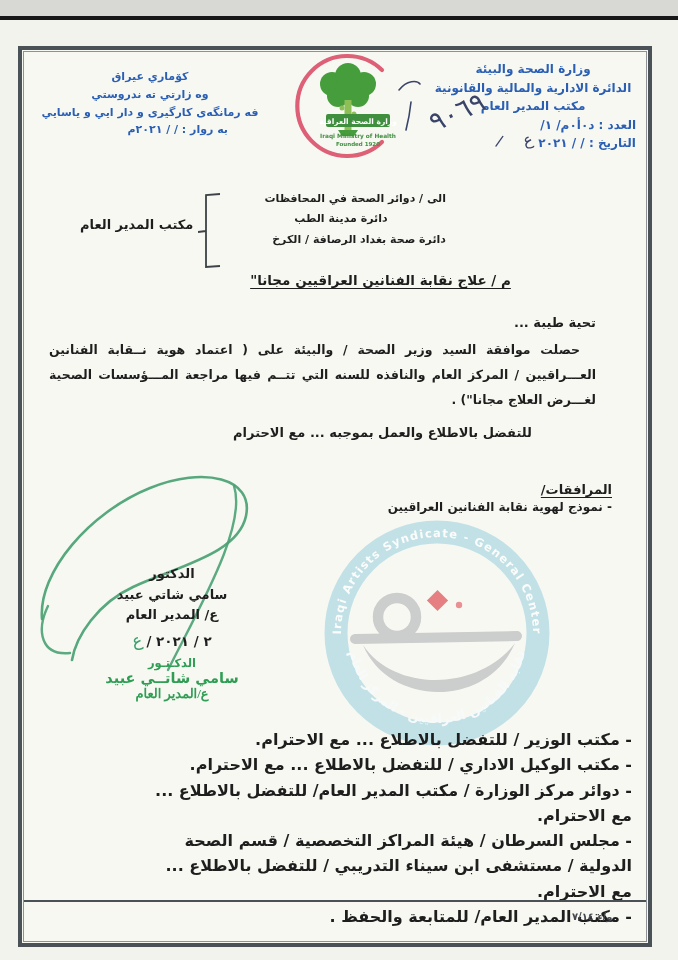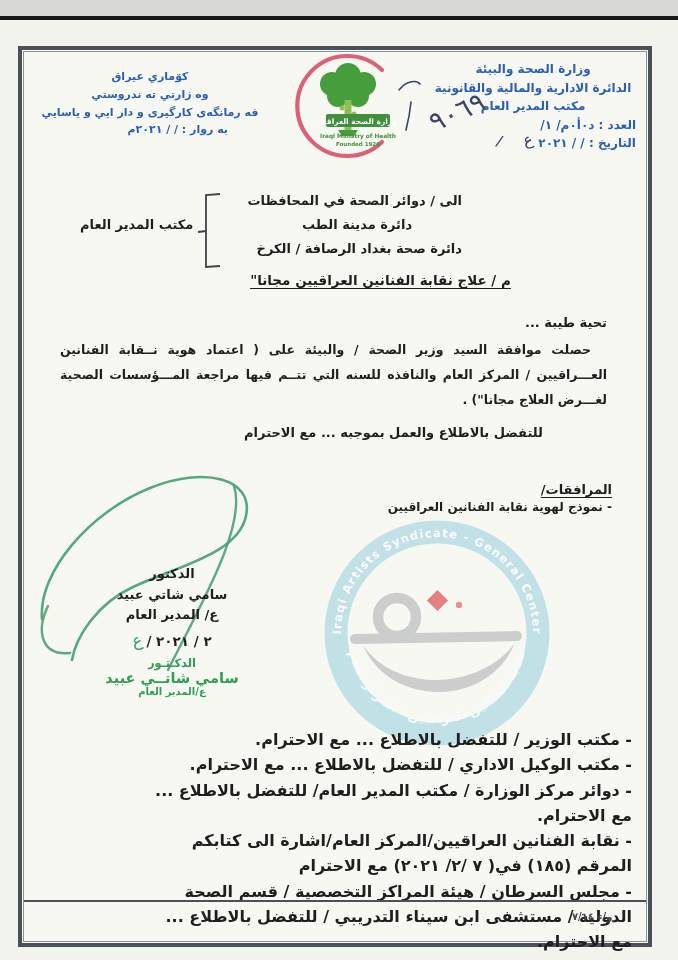--- a/index.html
+++ b/index.html
@@ -30,52 +30,52 @@
   #hdr-left .num-line { text-align:right; padding-right:34px; }
   #hdr-right { left:420px; top:44px; width:226px; font-size:12px; line-height:1.55; text-align:center; }
   #hdr-right .num-line { text-align:right; padding-right:10px; }
 
   .handwriting { font-weight:400; color:#3a4468; }
   #hw-number { left:428px; top:80px; font-size:27px; transform:rotate(-24deg); letter-spacing:4px; }
   #hw-day    { left:523px; top:114px; font-size:16px; transform:rotate(-14deg); }
   #hw-month  { left:497px; top:116px; font-size:15px; transform:rotate(18deg); }
 
   
-  #recipients { left:222px; top:173px; width:240px; font-size:13px; font-weight:bold; line-height:1.85; text-align:right; }
+  #recipients { left:206px; top:173px; width:240px; font-size:11px; font-weight:bold; line-height:1.85; text-align:right; }
   #recipients .c { text-align:center; padding-left:30px; }
   #office-label { left:80px; top:201px; font-size:13px; font-weight:bold; }
 
   #subject {
     left:228px; top:256px; width:305px; text-align:center;
     font-size:13.5px; font-weight:bold; text-decoration:underline; text-underline-offset:3px;
   }
 
   
-  #body-block { left:60px; top:299px; width:547px; }
+  #body-block { left:49px; top:299px; width:547px; }
   #greeting { font-size:13px; font-weight:bold; text-align:right; }
   #paragraph {
     margin-top:7px; font-size:12.5px; font-weight:bold; line-height:2.0;
     text-align:justify; text-indent:16px;
   }
   #closing { margin-top:13px; font-size:13px; font-weight:bold; text-align:center; padding-left:120px; }
 
   
   #attachments { left:348px; top:466px; width:264px; text-align:right; }
   #attach-title { font-size:13px; font-weight:bold; text-decoration:underline; text-underline-offset:3px; }
   #attach-item  { margin-top:3px; font-size:12px; font-weight:bold; }
 
   
   #sig-svg { left:28px; top:438px; }
   #sig-block { left:88px; top:548px; width:168px; text-align:center; font-size:13px; font-weight:bold; line-height:1.58; }
   #sig-date-row { left:88px; top:614px; width:168px; text-align:center; font-size:13.5px; font-weight:bold; }
   #sig-hw-day { display:inline-block; color:#3da06a; font-weight:400; font-size:17px; transform:rotate(-12deg); margin-right:4px; }
   #stamp { left:82px; top:640px; width:180px; text-align:center; color:#2f9e54; font-weight:bold; }
   #stamp .s0 { font-size:11.5px; }
   #stamp .s1 { font-size:14.5px; letter-spacing:1px; }
-  #stamp .s2 { font-size:10px; }
+  #stamp .s2 { font-size:13px;font-family:Liberation Serif, serif; }
 
   
   #watermark { left:317px; top:497px; opacity:.82; }
 
   
   #distribution { left:148px; top:711px; width:484px; text-align:right; }
   #dist-title { font-size:13px; font-weight:bold; text-decoration:underline; text-underline-offset:3px; margin-bottom:3px; }
   .dist-item { font-size:16px; font-weight:bold; line-height:1.58; }
   #typist-note { left:572px; top:895px; font-size:10px; color:#44484e; font-weight:bold; }
 
@@ -201,20 +201,19 @@
   <div class="abs rtl" id="stamp">
     <div class="s0">الدكـتـور</div>
     <div class="s1">سامي شاتــي عبيد</div>
     <div class="s2">ع/المدير العام</div>
   </div>
 
   <div class="abs rtl" id="distribution">
     <div class="dist-item">- مكتب الوزير / للتفضل بالاطلاع  ... مع الاحترام.</div>
     <div class="dist-item">- مكتب الوكيل الاداري / للتفضل بالاطلاع  ... مع الاحترام.</div>
     <div class="dist-item">- دوائر مركز الوزارة / مكتب المدير العام/ للتفضل بالاطلاع  ... مع الاحترام.</div>
-    <div class="dist-item">- نقابة الفنانين العراقيين/المركز العام/اشارة الى كتابكم المرقم (١٨٥) في( ٧ /٢/ ٢٠٢١) مع الاحترام</div>
     <div class="dist-item">- مجلس السرطان / هيئة المراكز التخصصية / قسم الصحة الدولية / مستشفى ابن سيناء التدريبي / للتفضل بالاطلاع ... مع الاحترام.</div>
     <div class="dist-item">- مكتب المدير العام/ للمتابعة والحفظ .</div>
   </div>
   <div class="abs rtl" id="typist-note">و/ء ٧/١٤</div>
 
   <div class="abs" id="footer-divider"></div>
 </div>
 
 </body></html>

